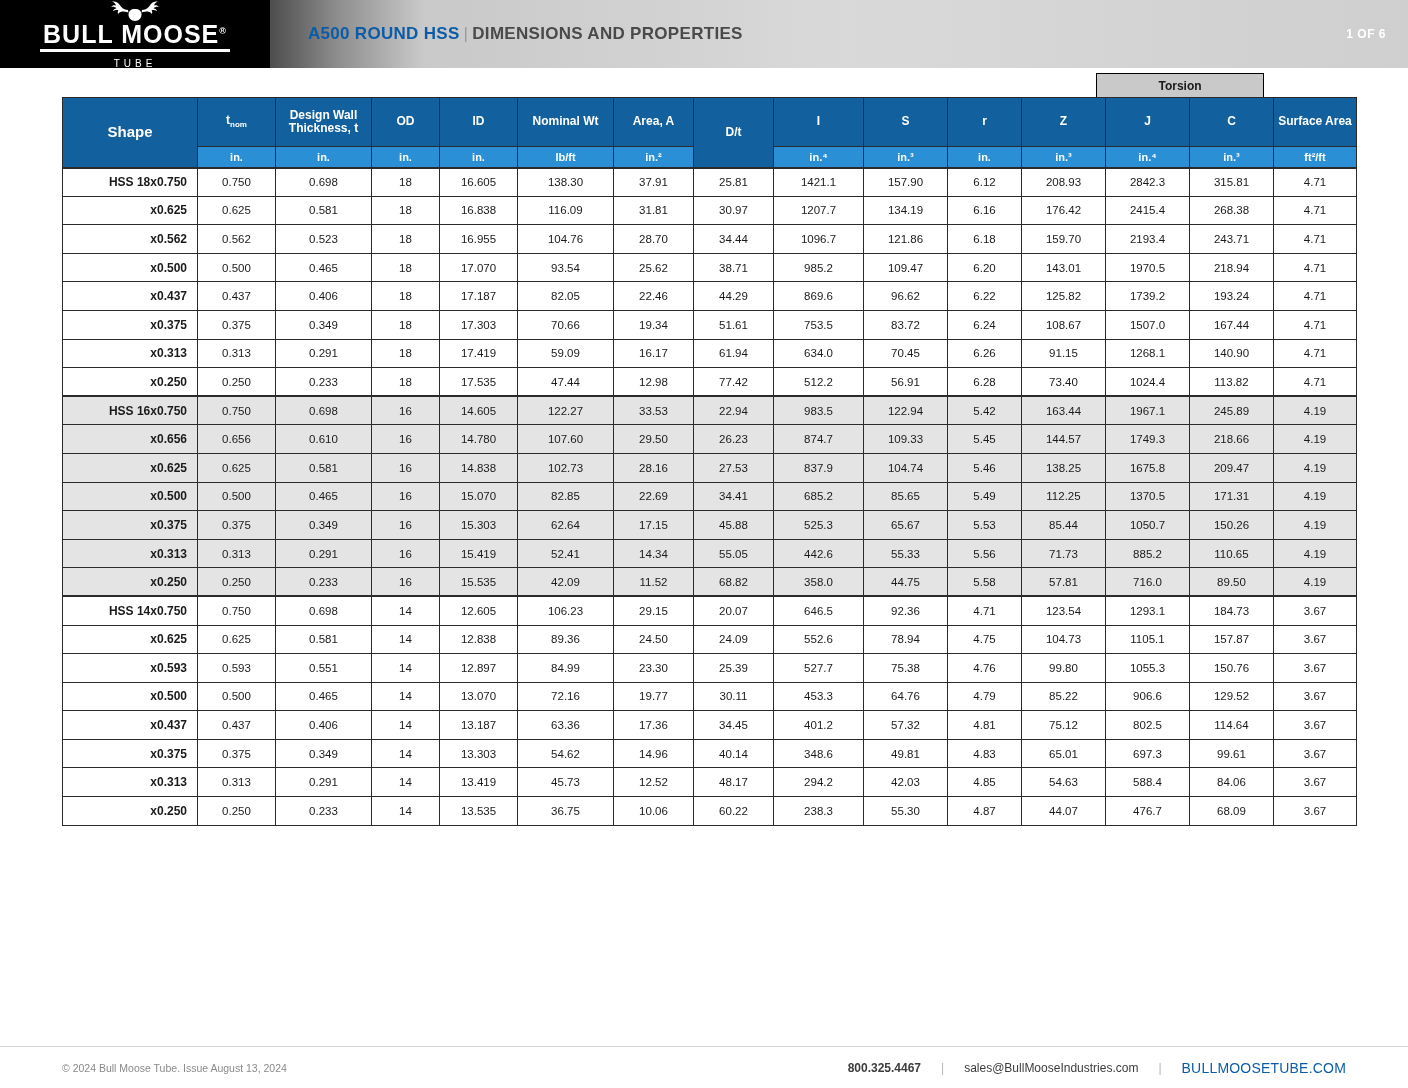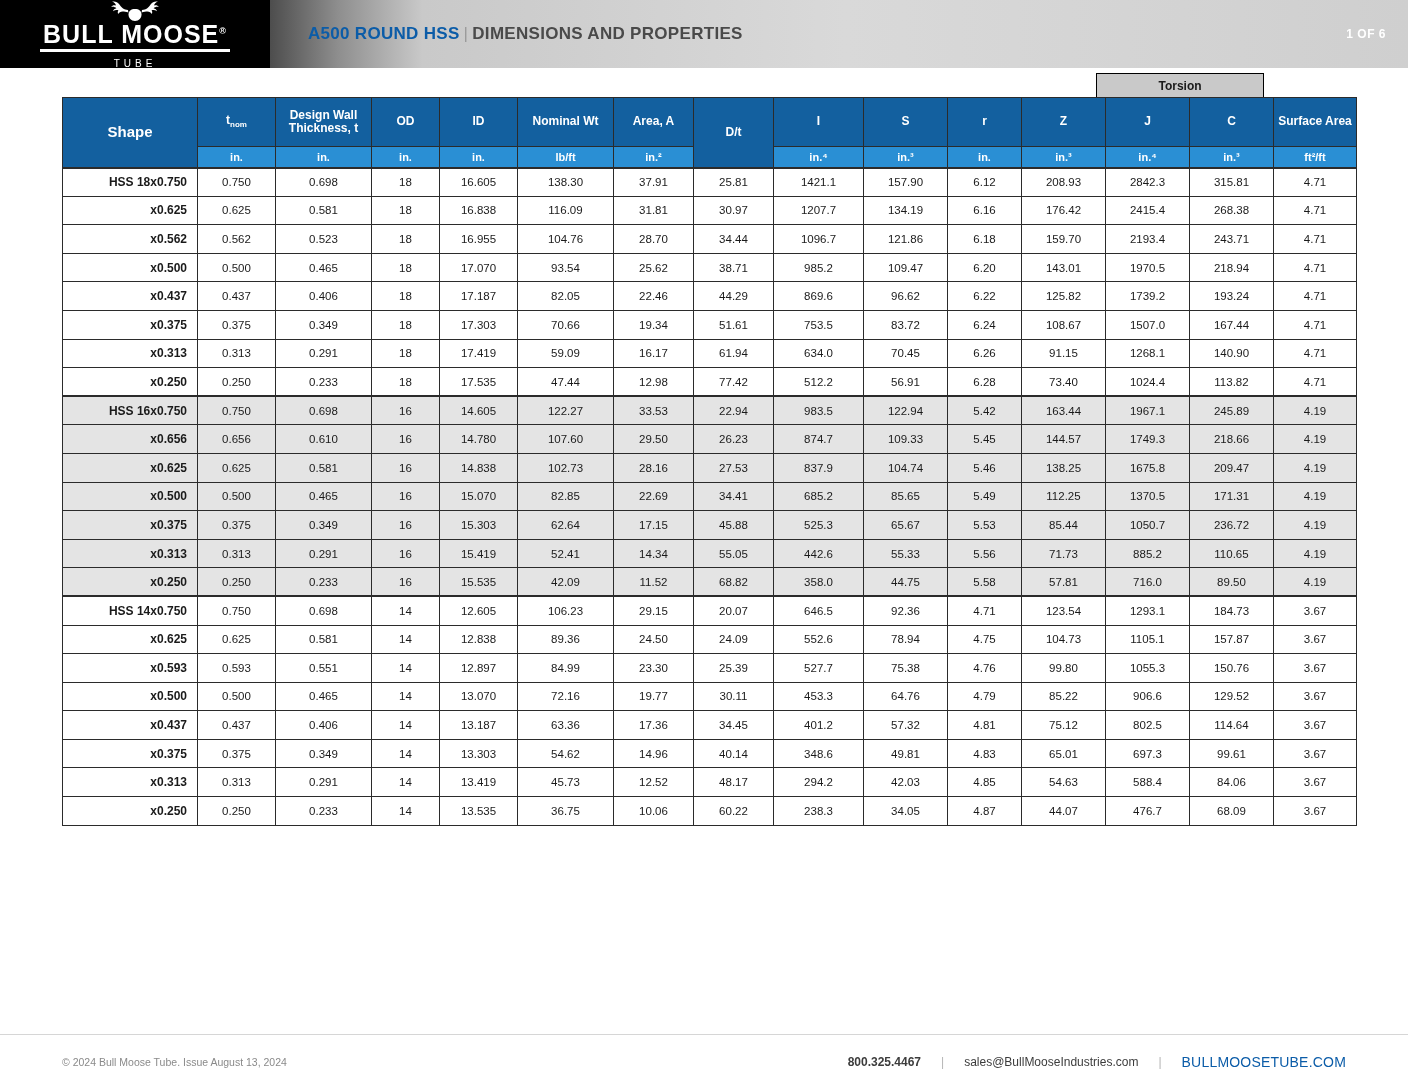--- a/index.html
+++ b/index.html
@@ -166,21 +166,21 @@
   col.c-r     { width: 74px; }
   col.c-Z     { width: 84px; }
   col.c-J     { width: 84px; }
   col.c-C     { width: 84px; }
   col.c-sa    { width: 83px; }
 
   
   .footer {
     position: absolute;
     left: 0; right: 0; bottom: 0;
-    height: 54px;
+    height: 42px;
     border-top: 1px solid #d6d6d6;
     display: flex;
     align-items: center;
   }
   .footer-left {
     position: absolute;
     left: 62px;
     font-size: 10.5px;
     color: #8a8a8a;
   }
@@ -503,21 +503,21 @@
             <td>16</td>
             <td>15.303</td>
             <td>62.64</td>
             <td>17.15</td>
             <td>45.88</td>
             <td>525.3</td>
             <td>65.67</td>
             <td>5.53</td>
             <td>85.44</td>
             <td>1050.7</td>
-            <td>236.72</td>
+            <td>150.26</td>
             <td>4.19</td>
           </tr>
           <tr class="shaded">
             <td class="shape">x0.313</td>
             <td>0.313</td>
             <td>0.291</td>
             <td>16</td>
             <td>15.419</td>
             <td>52.41</td>
             <td>14.34</td>
@@ -669,21 +669,21 @@
           <tr>
             <td class="shape">x0.250</td>
             <td>0.250</td>
             <td>0.233</td>
             <td>14</td>
             <td>13.535</td>
             <td>36.75</td>
             <td>10.06</td>
             <td>60.22</td>
             <td>238.3</td>
-            <td>34.05</td>
+            <td>55.30</td>
             <td>4.87</td>
             <td>44.07</td>
             <td>476.7</td>
             <td>68.09</td>
             <td>3.67</td>
           </tr>
         </tbody>
     </table>
   </div>
 

